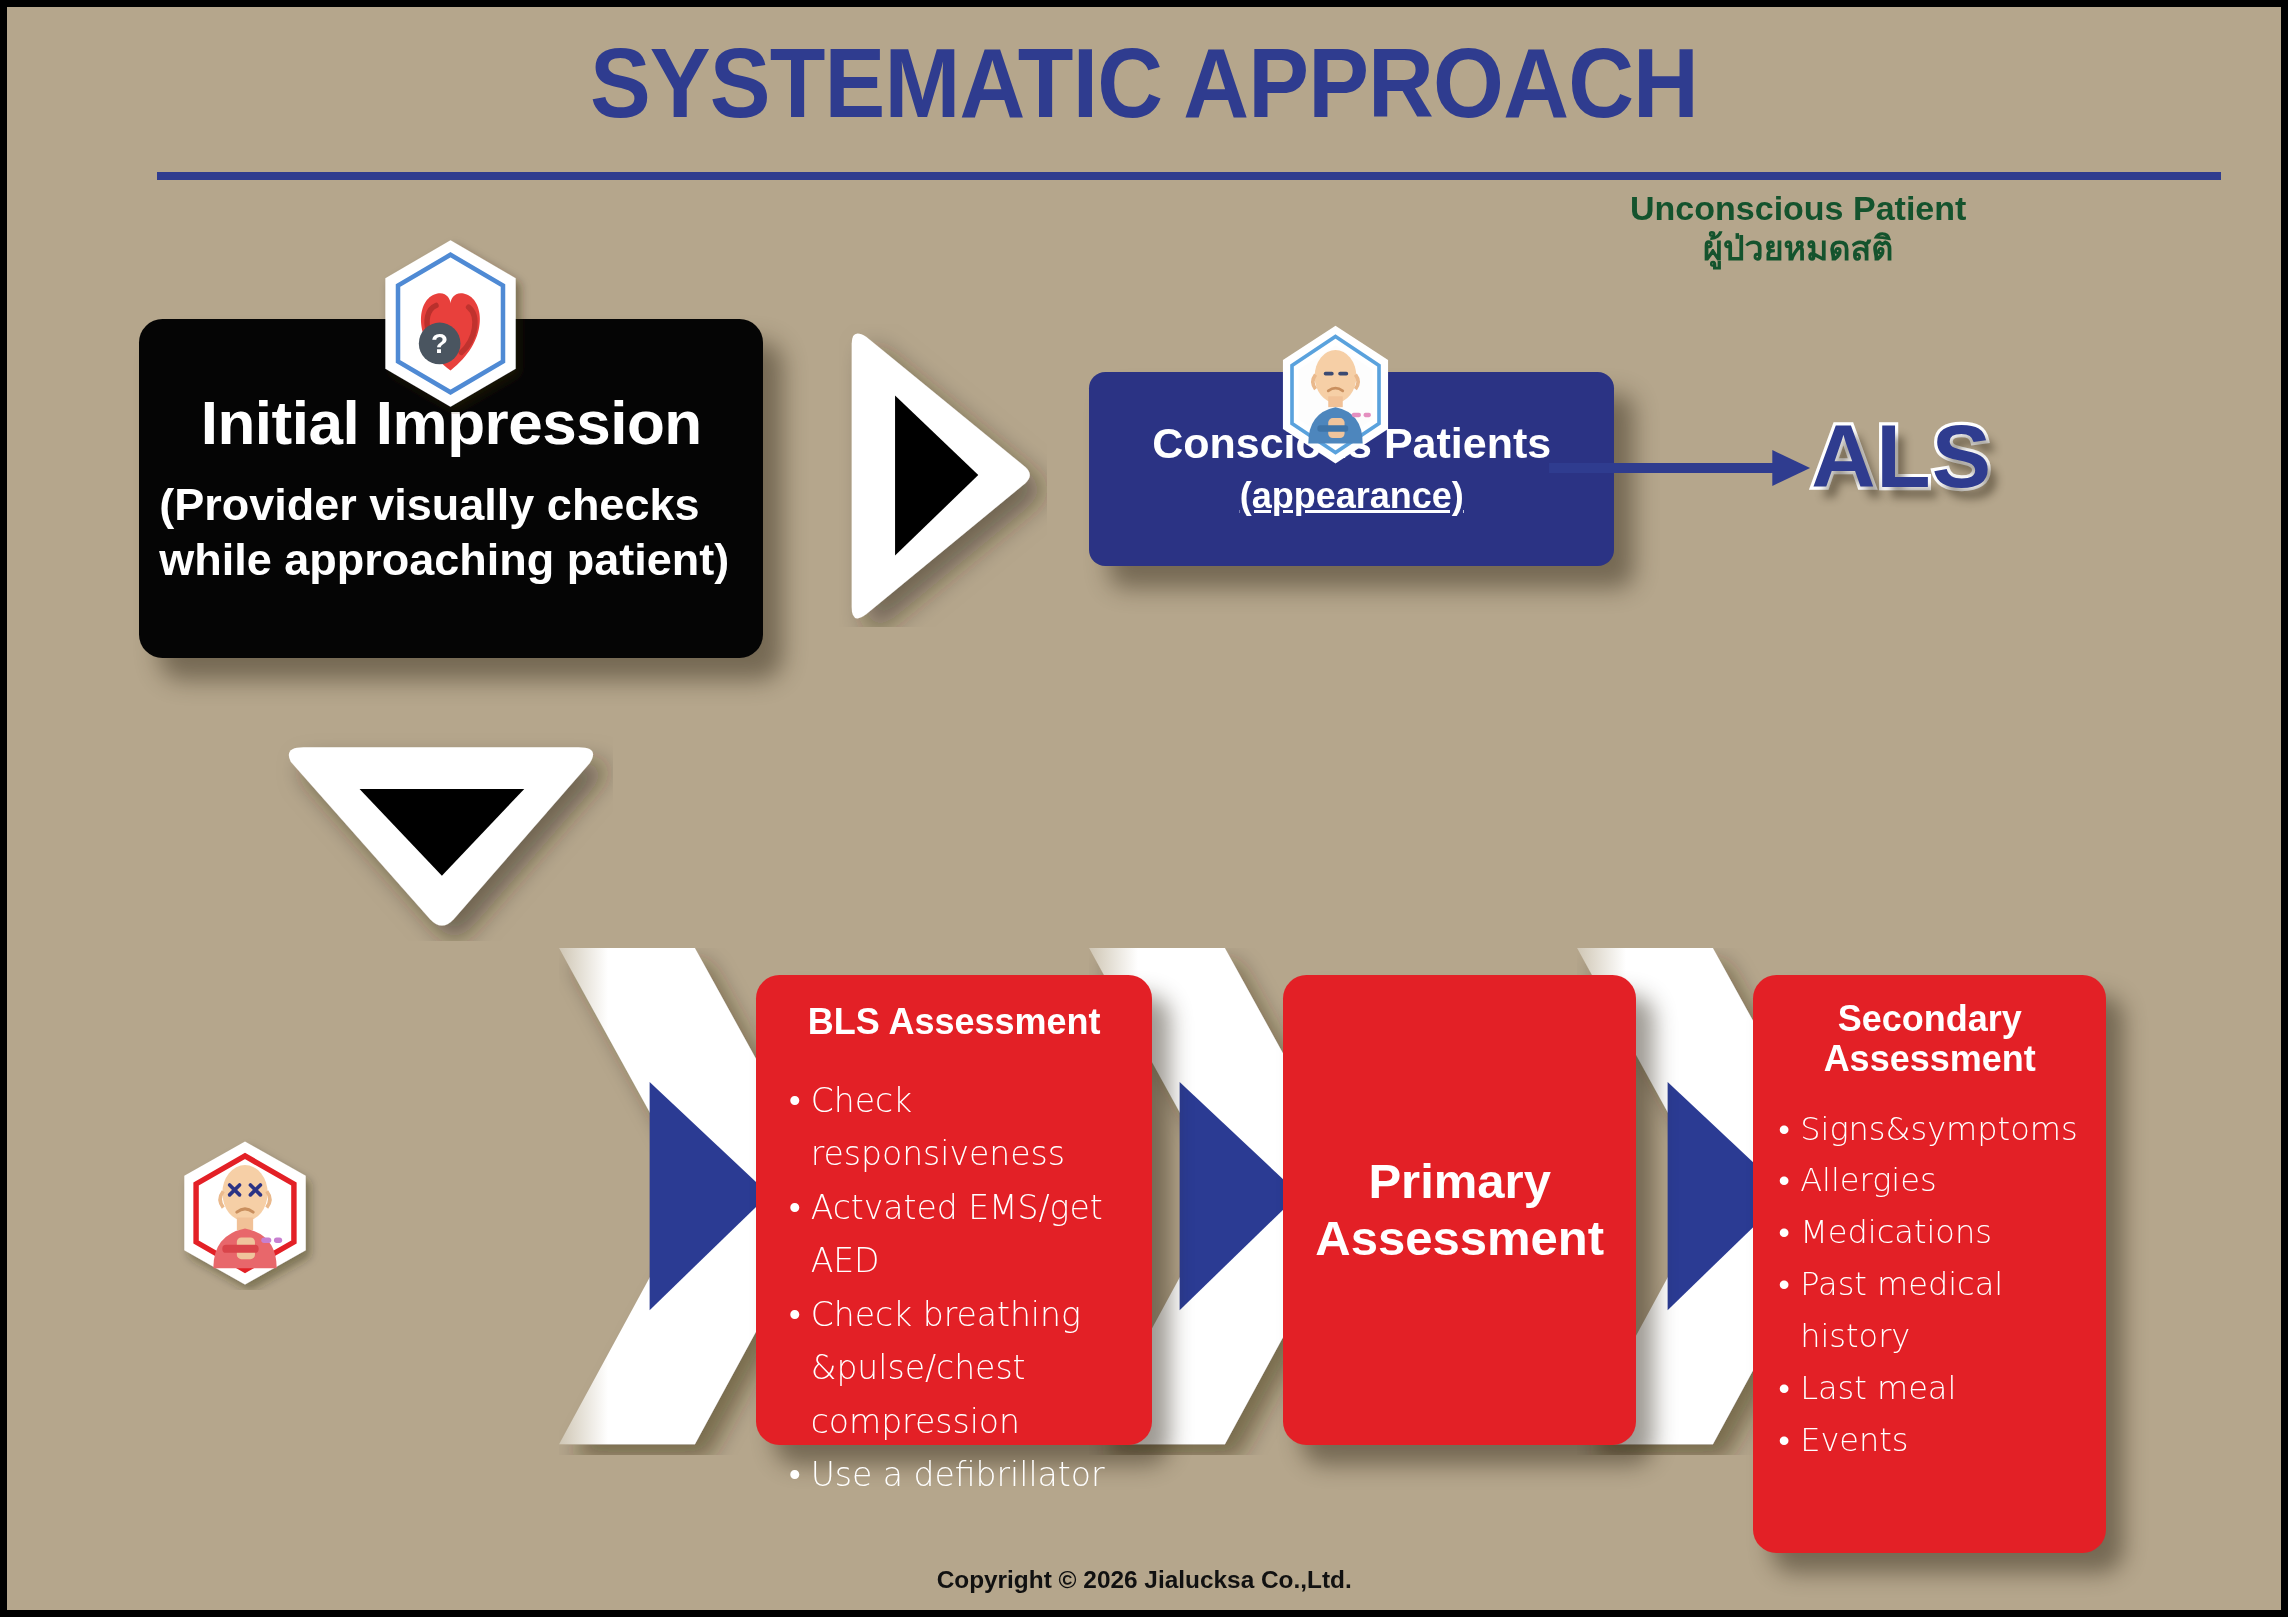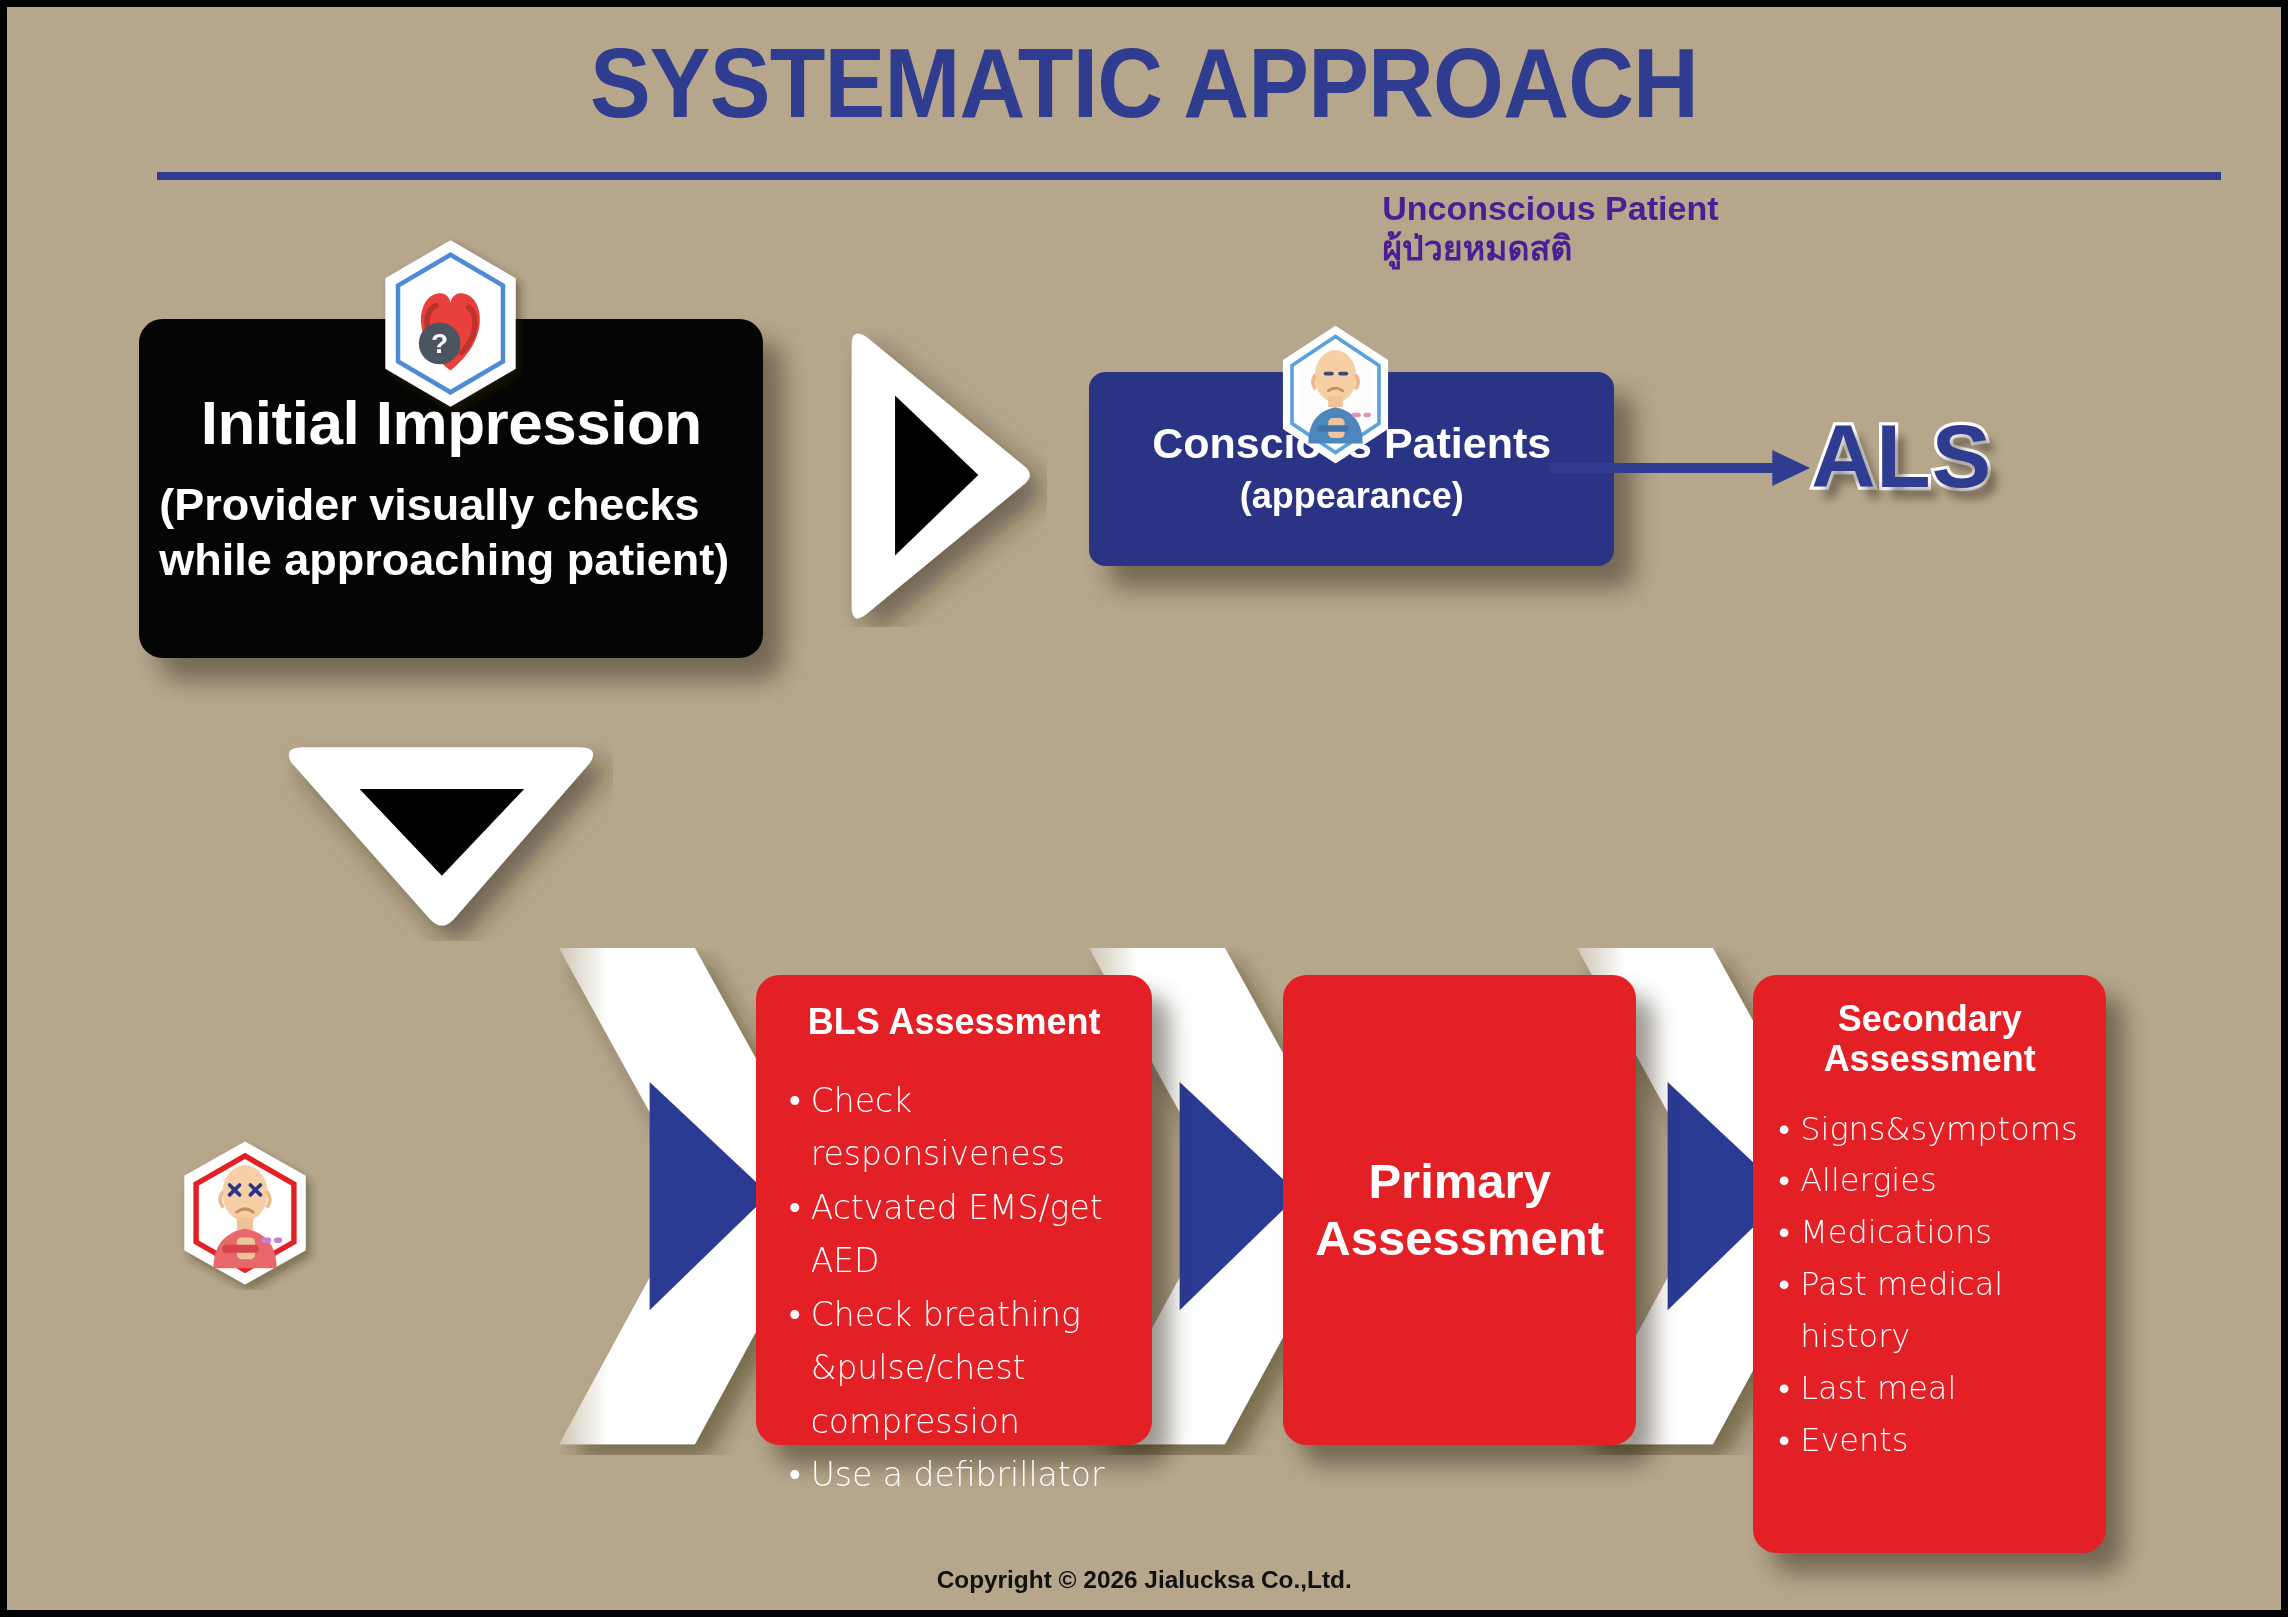--- a/index.html
+++ b/index.html
@@ -27,21 +27,22 @@
     transform:scaleX(0.93);
     white-space:nowrap;
   }
   #title-rule{
     position:absolute; left:150px; top:165px;
     width:2064px; height:8.1px;
     background:#2f3c8f;
   }
   #subtitle-block{
     position:absolute; left:1375px; top:181px; width:832px;
-    color:#4c1d95; font-weight:bold; line-height:1.18;
+    text-align:center;
+    color:#14532d; font-weight:bold; line-height:1.18;
   }
   #subtitle-en{font-size:34px;}
   #subtitle-th{font-size:34px;}
 
   
   .card{position:absolute; border-radius:22px;}
   .shadow-lg{box-shadow:20px 22px 23.5px rgba(40,30,15,.45);}
 
   
   #initial-impression{
@@ -56,21 +57,21 @@
 
   
   #conscious-patients{
     left:1082px; top:365px; width:525px; height:194px;
     background:#2b3384; border-radius:16.3px;
     display:flex; flex-direction:column;
     align-items:center; justify-content:center;
     color:#fff; text-align:center;
   }
   #cp-title{font-size:43px; font-weight:bold; line-height:1.05;}
-  #cp-sub{font-size:36px; font-weight:bold; margin-top:9px;}
+  #cp-sub{font-size:36px; font-weight:bold; margin-top:9px;text-decoration:underline;}
 
   
   #als-label{
     position:absolute; left:1804px; top:398px;
     font-size:89px; font-weight:bold; color:#2f3c8f;
     letter-spacing:0.9px;
     -webkit-text-stroke:6.3px #ffffff;
     paint-order:stroke fill;
     text-shadow:9px 11px 9px rgba(40,30,15,.45);
   }

